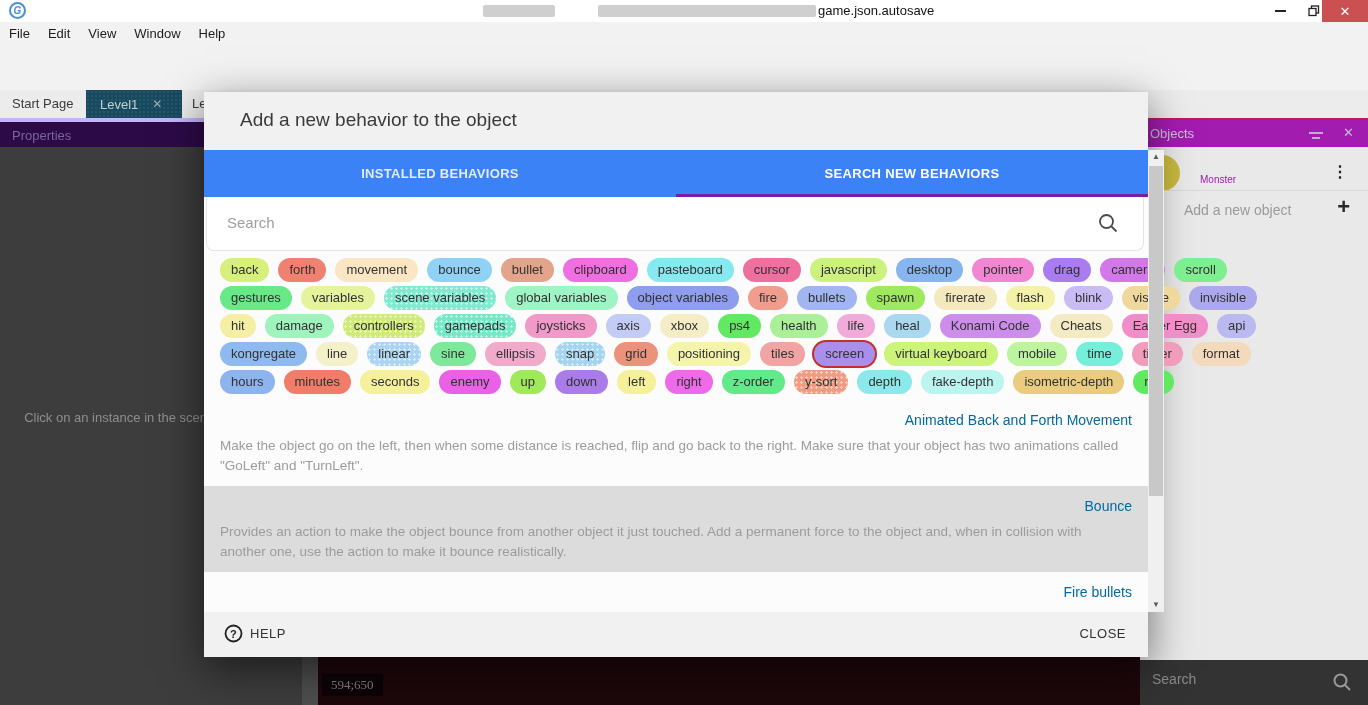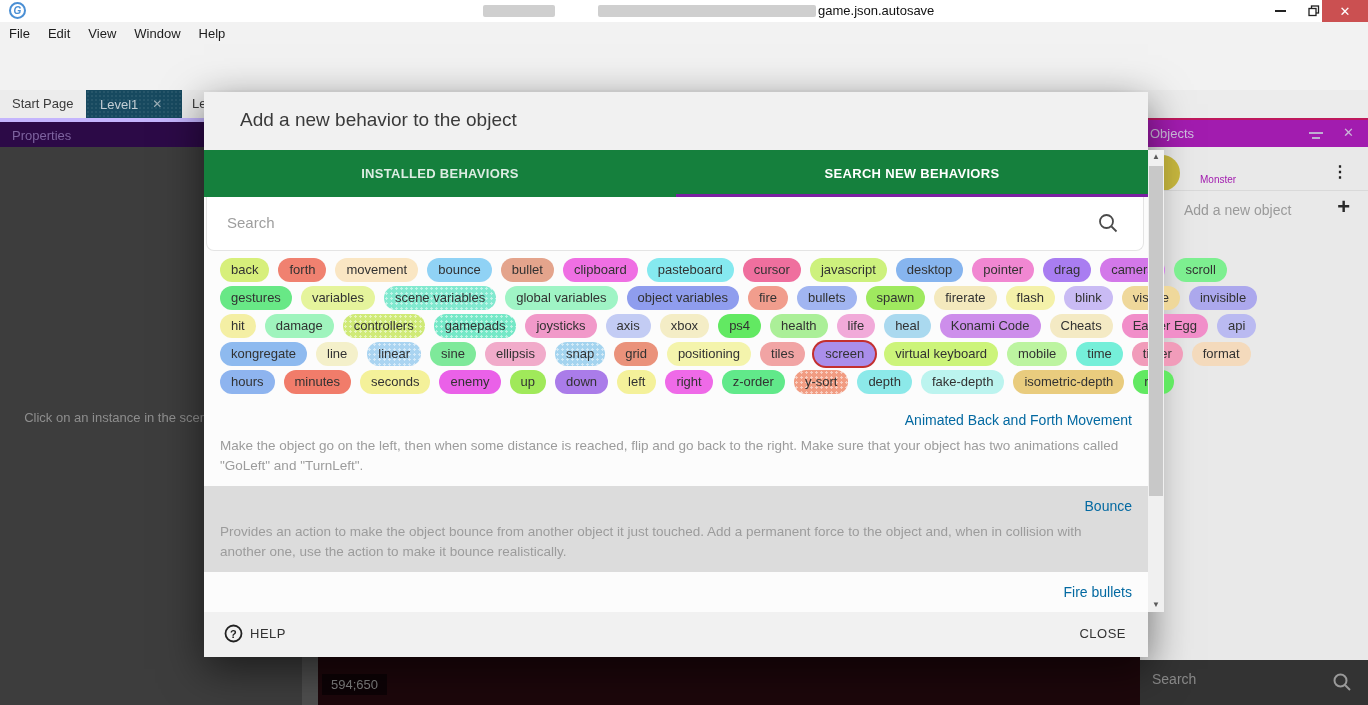--- a/index.html
+++ b/index.html
@@ -39,21 +39,21 @@
 
   
   .left-panel{left:0;top:118px;width:318px;height:587px;background:#3d3d3d;}
   .lp-header{position:absolute;left:0;top:0;width:318px;height:29px;background:#2c0a47;border-top:4px solid #c4b5fd;box-sizing:border-box;}
   .lp-header span{position:absolute;left:12px;top:6px;font-size:13px;color:#7d639f;}
   .lp-scroll{position:absolute;right:0;top:29px;width:16px;bottom:0;background:#4e4e4e;}
   .lp-hint{position:absolute;left:10px;top:290px;width:355px;text-align:center;font-size:13px;line-height:20px;color:#8e8e8e;}
 
   
   .canvas{left:318px;top:118px;width:822px;height:587px;background:#1d070b;}
-  .coords{position:absolute;left:4px;top:556px;background:#0d0306;color:#828282;font-size:13px;padding:3px 9px;}
+  .coords{position:absolute;left:4px;top:556px;background:#0d0306;color:#828282;font-size:13px;padding:3px 9px;font-family:Liberation Serif, serif;}
 
   
   .right-panel{left:1140px;top:118px;width:228px;height:587px;background:#e9e9e9;}
   .rp-header{position:absolute;left:0;top:0;width:228px;height:29px;background:#a21caf;border-top:2px solid #be185d;box-sizing:border-box;}
   .rp-header .t{position:absolute;left:10px;top:6px;font-size:13px;color:#cfc0de;}
   .rp-filter{position:absolute;right:44px;top:8px;}
   .rp-x{position:absolute;right:14px;top:5px;color:#cbb8d8;font-size:13px;}
   .rp-row{position:absolute;left:0;width:228px;}
   .rp-thumb{position:absolute;left:4px;top:37px;width:36px;height:36px;border-radius:50%;background:#c9b93f;}
   .rp-name{position:absolute;left:60px;top:56px;font-size:10px;color:#a21caf;}
@@ -65,21 +65,21 @@
   .rp-search input{position:absolute;left:10px;top:10px;width:160px;background:transparent;border:none;outline:none;
       font-size:14px;color:#cfcfcf;font-family:"Liberation Sans",sans-serif;}
   .rp-search input::placeholder{color:#8a8a8a;}
   .rp-mag{position:absolute;right:16px;top:12px;}
 
   
   .dialog-wrap{left:204px;top:92px;width:960px;height:565px;z-index:20;border-radius:27px;}
   .dlg-main{position:absolute;left:0;top:0;width:944px;height:565px;background:#fcfcfc;box-shadow:0 12px 40px rgba(0,0,0,.55);}
   .dlg-header{position:absolute;left:0;top:0;width:944px;height:58px;background:#f1f1f1;}
   .dlg-title{position:absolute;left:36px;top:17px;font-size:19px;color:#3a3a3a;}
-  .dlg-tabs{position:absolute;left:0;top:58px;width:944px;height:47px;background:#15803d;}
+  .dlg-tabs{position:absolute;left:0;top:58px;width:944px;height:47px;background:#3b82f6;}
   .dlg-tab{position:absolute;top:0;width:472px;height:47px;display:flex;align-items:center;justify-content:center;
      font-size:13px;font-weight:bold;color:#ffffff;letter-spacing:.3px;}
   .dlg-tab.inactive{color:rgba(255,255,255,.85);}
   .dlg-indicator{position:absolute;left:472px;bottom:0;width:472px;height:3px;background:#7b1fa2;}
   .dlg-search{position:absolute;left:2px;top:105px;width:938px;height:54px;background:#ffffff;
      border:1px solid #e4e4e4;border-top:none;border-radius:0 0 8px 8px;box-sizing:border-box;}
   .dlg-search input{position:absolute;left:18px;top:16px;width:840px;border:none;outline:none;background:transparent;
      font-size:15px;color:#333;font-family:"Liberation Sans",sans-serif;}
   .dlg-search input::placeholder{color:#9e9e9e;}
   .dlg-mag{position:absolute;right:24px;top:15px;}

